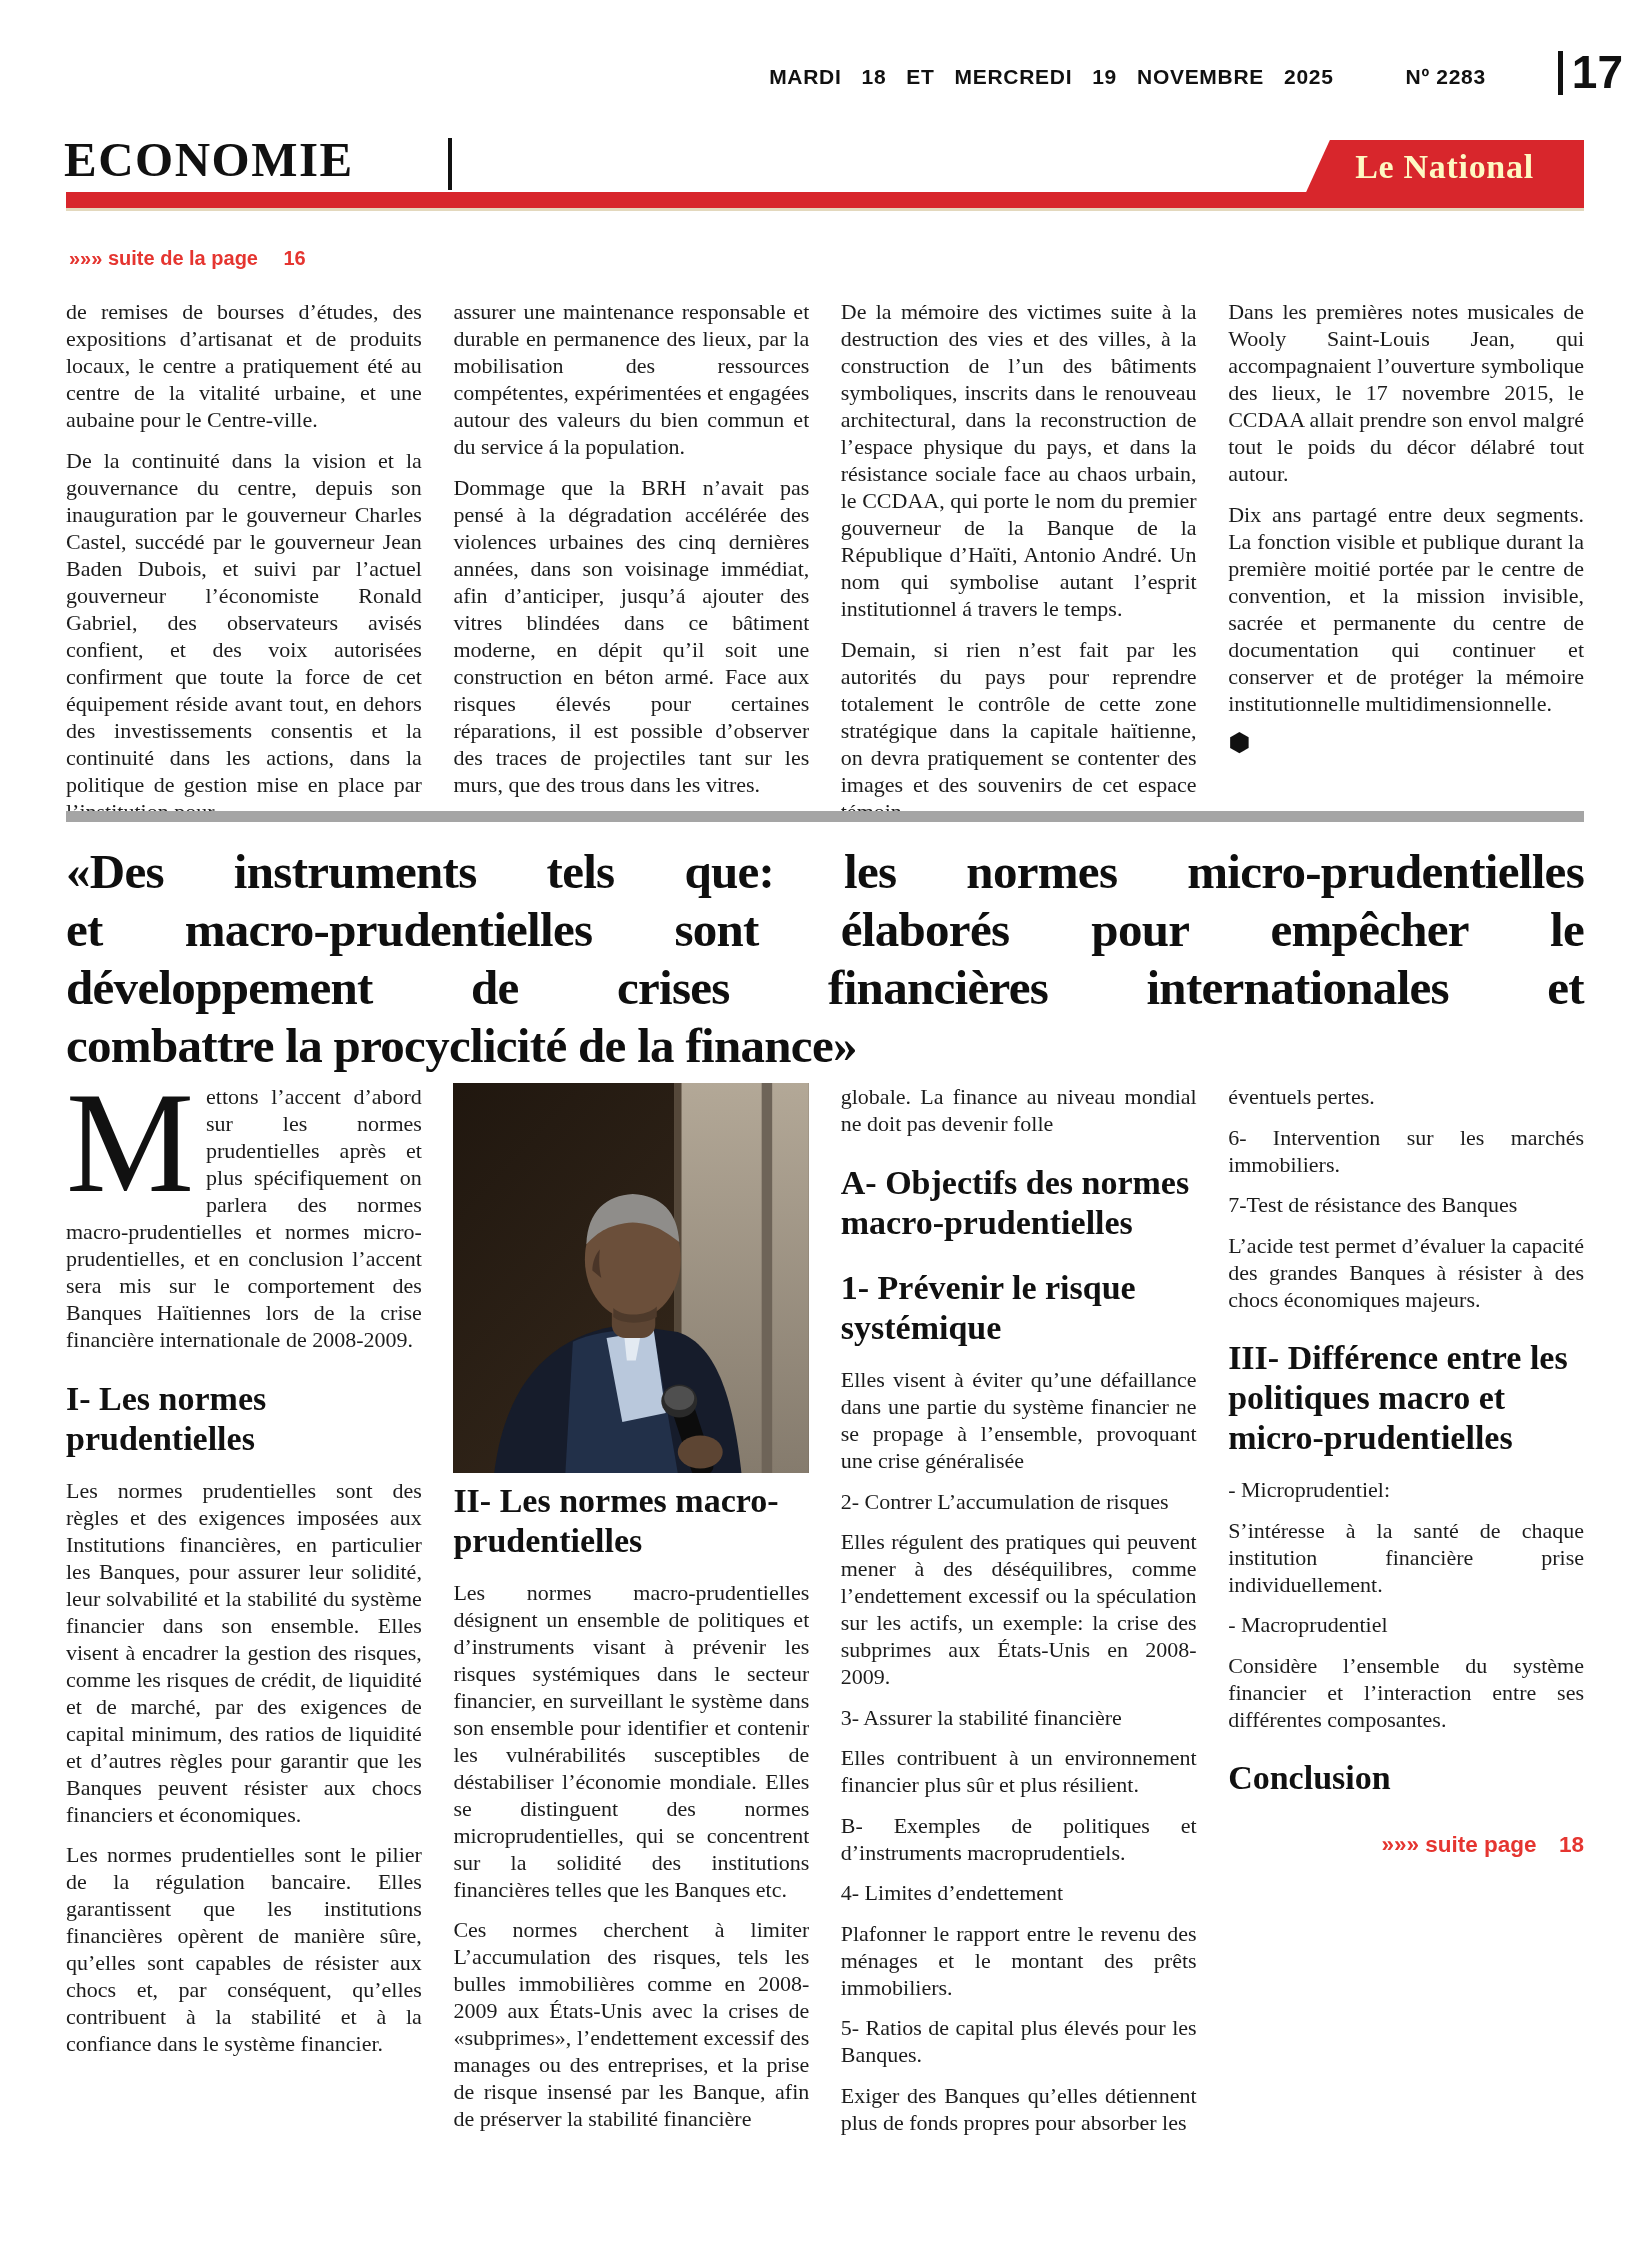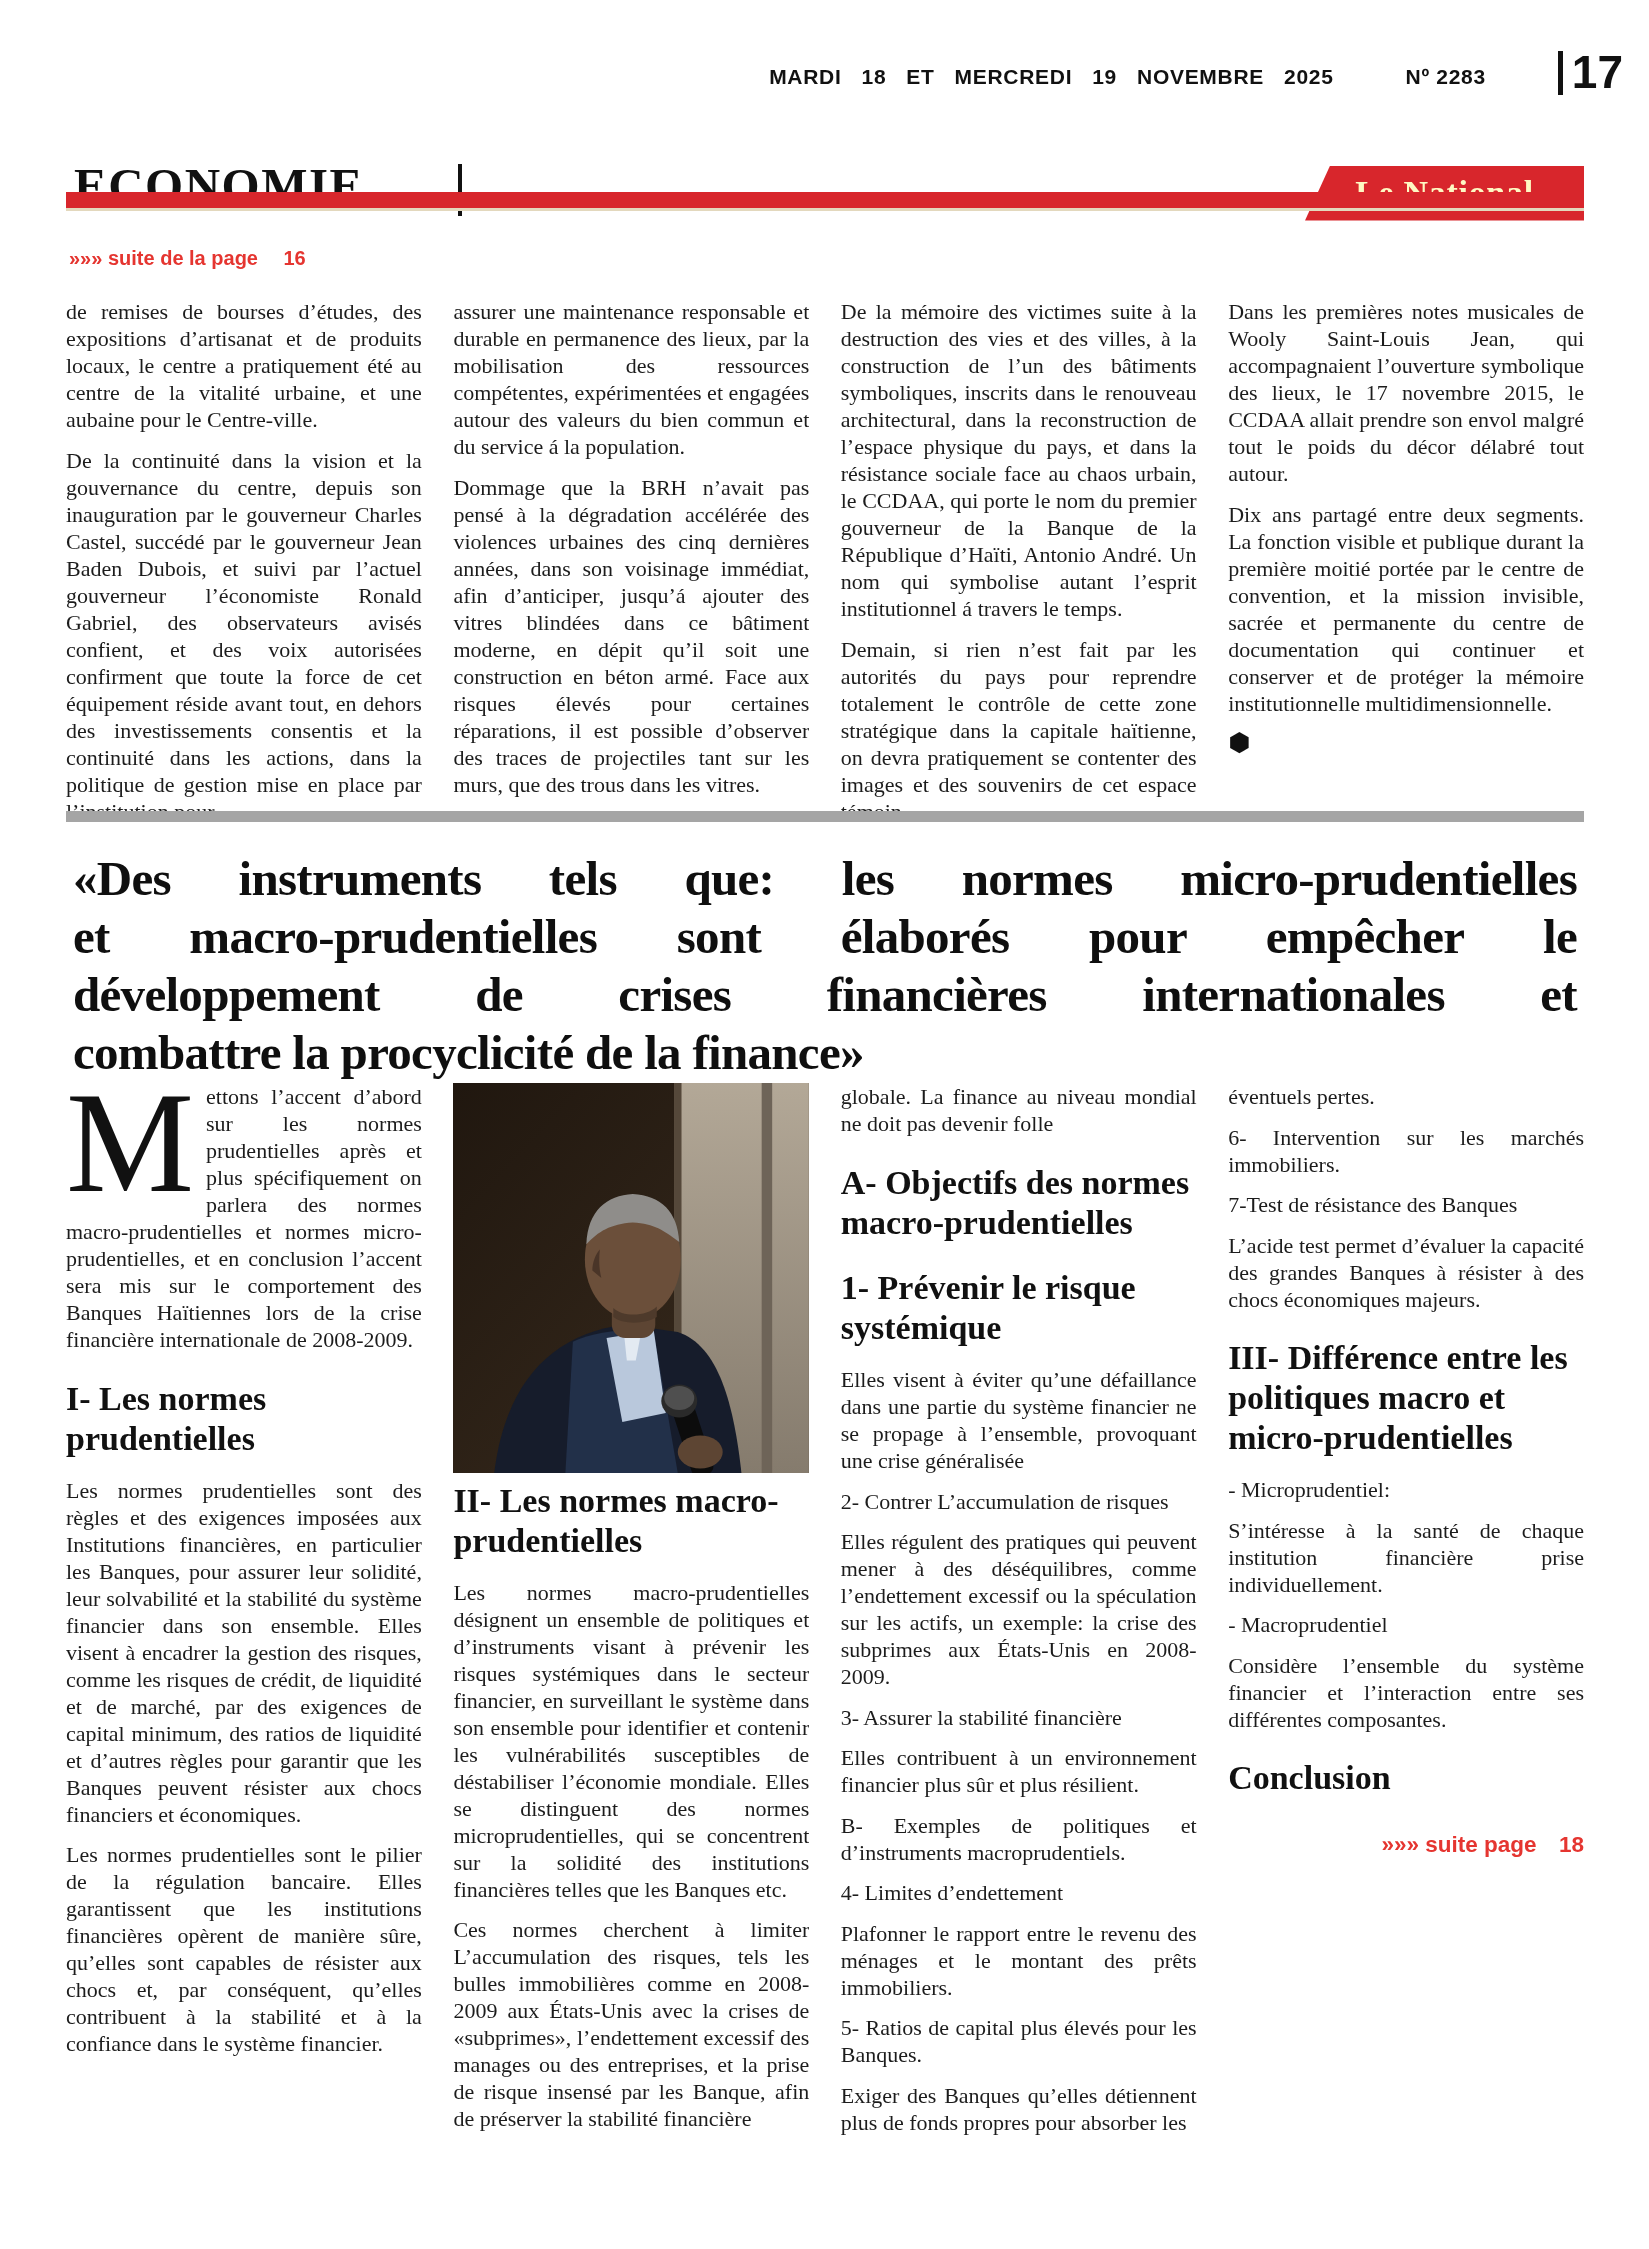--- a/index.html
+++ b/index.html
@@ -18,21 +18,21 @@
     display:flex; align-items:flex-end; gap:72px;
     font-family:"Liberation Sans","DejaVu Sans",sans-serif;
     font-weight:bold; color:#111;
   }
   .date-line{font-size:21px; letter-spacing:0.7px; word-spacing:13.5px; padding-bottom:6px;}
   .issue-number{font-size:21px; letter-spacing:0.7px; padding-bottom:6px;}
   .page-number{
     font-size:46px; line-height:0.95;
     border-left:5.2px solid #111; padding-left:9px;
   }
-  .section-row{position:absolute; top:133px; left:74px; right:66px; height:60px;margin-top:26px;}
+  .section-row{position:absolute; top:133px; left:64px; right:66px; height:60px;}
   .section-title{
     margin:0; font-size:49px; font-weight:bold; letter-spacing:1.5px;
     font-family:"Liberation Serif","DejaVu Serif",serif; color:#111; line-height:54px;
   }
   .section-vbar{position:absolute; left:384px; top:4.5px; width:3.7px; height:52px; background:#111;}
   .brand-flag{
     position:absolute; right:0; bottom:-1.5px; width:279px; height:55px;
     background:var(--accent_red,#d8262c);
     clip-path:polygon(9% 0, 100% 0, 100% 100%, 0% 100%);
     display:flex; align-items:center; justify-content:center;
@@ -55,21 +55,21 @@
   .col p{
     margin:0 0 13.5px 0; font-size:22px; line-height:27px;
     text-align:justify; color:#1c1c1c;
   }
   
   .top-columns{position:absolute; top:298px; left:66px; right:66px; height:519px;}
   .end-mark{font-size:25.5px; line-height:25.5px; color:#111; margin-top:3px;}
   .byline{font-weight:bold; font-size:24px; margin-top:55px;}
   
   .gray-divider{position:absolute; top:811px; left:66px; right:66px; height:10.5px; background:#a5a5a5;}
-  .headline{position:absolute; top:843px; left:66px; right:66px; margin:7px; font-weight:bold; color:#0f0f0f;}
+  .headline{position:absolute; top:843px; left:66px; right:66px; margin:0; font-weight:bold; color:#0f0f0f;}
   .headline-line{
     font-size:49px; line-height:58px; letter-spacing:-0.7px;
     text-align:justify; text-align-last:justify; white-space:normal;
   }
   .headline-line:last-child{text-align-last:auto;}
   
   .main-columns{position:absolute; top:1083px; left:66px; right:66px; height:1140px;}
   .main-columns h3{
     font-size:34px; line-height:40px; margin:25.5px 0 18px 0; font-weight:bold; color:#111;font-family:Liberation Serif, serif;
   }

